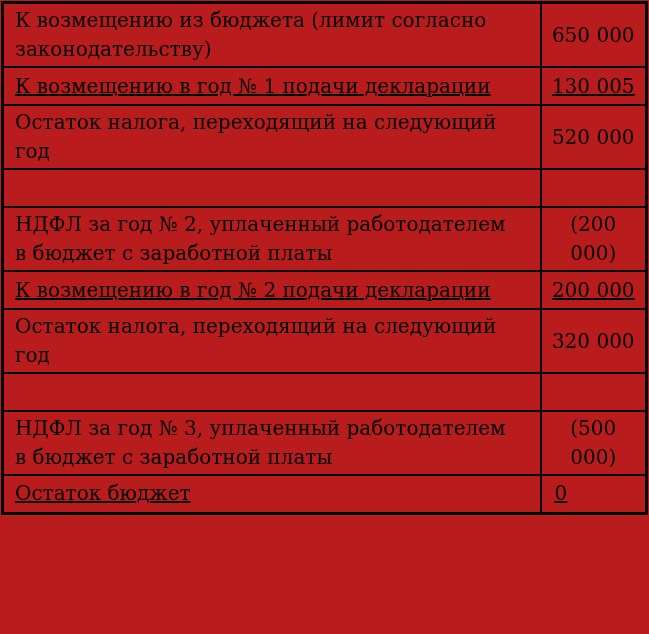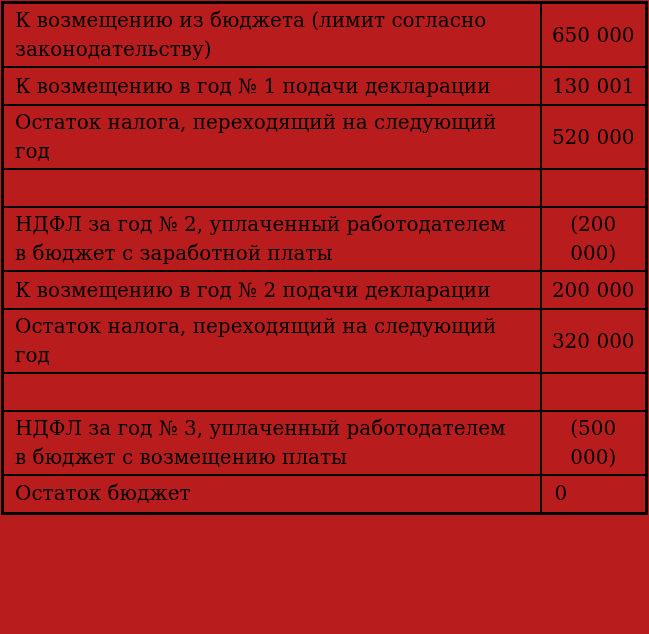--- a/index.html
+++ b/index.html
@@ -40,36 +40,36 @@
   td.value-cell {
     width: 104px;
     text-align: center;
     padding: 2px 4px;
   }
   td.value-cell.left {
     text-align: left;
     padding-left: 13px;
   }
   tr.tall td { height: 63px; }
-  tr.short td { height: 38px; }
+  tr.short td { height: 38px; text-decoration: underline; }
 </style>
 </head>
 <body>
 
 <div class="page">
   <table class="tax-table">
     <tbody>
       <tr class="tall">
         <td class="label-cell">К возмещению из бюджета (лимит согласно
 законодательству)</td>
         <td class="value-cell">650 000</td>
       </tr>
       <tr class="short">
         <td class="label-cell">К возмещению в год № 1 подачи декларации</td>
-        <td class="value-cell">130 001</td>
+        <td class="value-cell">130 005</td>
       </tr>
       <tr class="tall">
         <td class="label-cell">Остаток налога, переходящий на следующий
 год</td>
         <td class="value-cell">520 000</td>
       </tr>
       <tr class="short">
         <td class="label-cell"></td>
         <td class="value-cell"></td>
       </tr>
@@ -86,21 +86,21 @@
         <td class="label-cell">Остаток налога, переходящий на следующий
 год</td>
         <td class="value-cell">320 000</td>
       </tr>
       <tr class="short">
         <td class="label-cell"></td>
         <td class="value-cell"></td>
       </tr>
       <tr class="tall">
         <td class="label-cell">НДФЛ за год № 3, уплаченный работодателем
-в бюджет с возмещению платы</td>
+в бюджет с заработной платы</td>
         <td class="value-cell">(500 000)</td>
       </tr>
       <tr class="short">
         <td class="label-cell">Остаток бюджет</td>
         <td class="value-cell left">0</td>
       </tr>
     </tbody>
   </table>
 </div>
 

